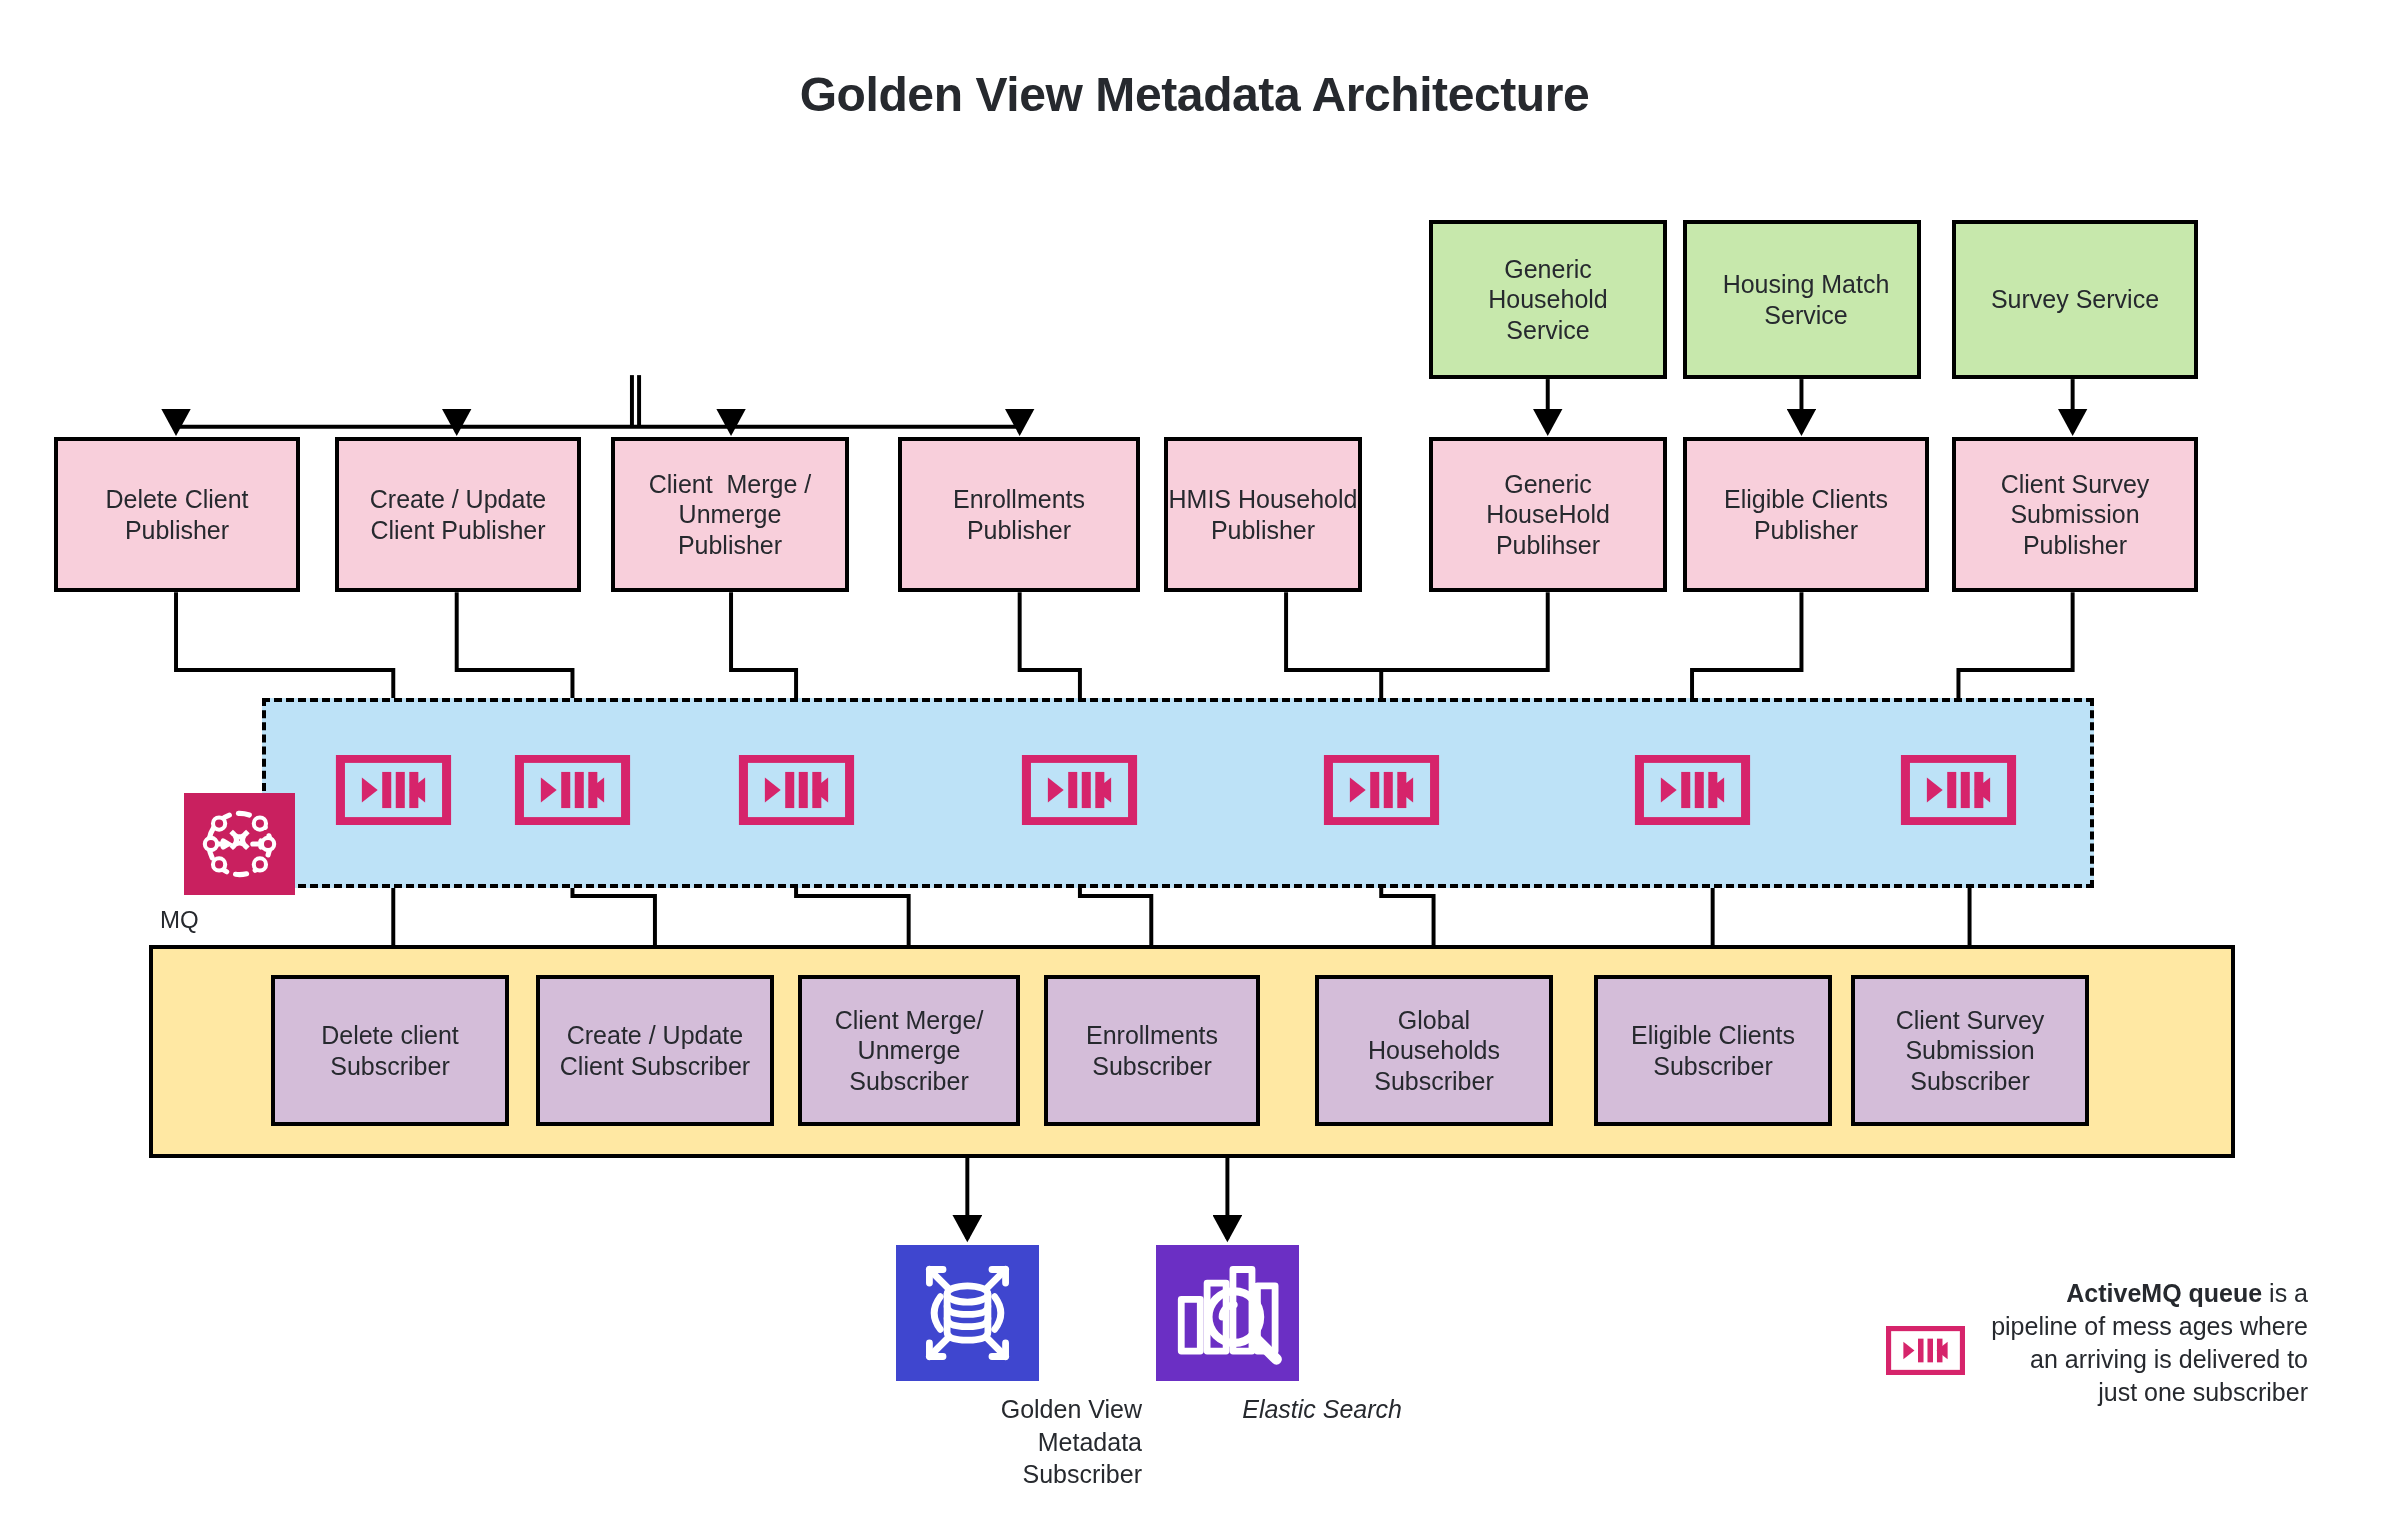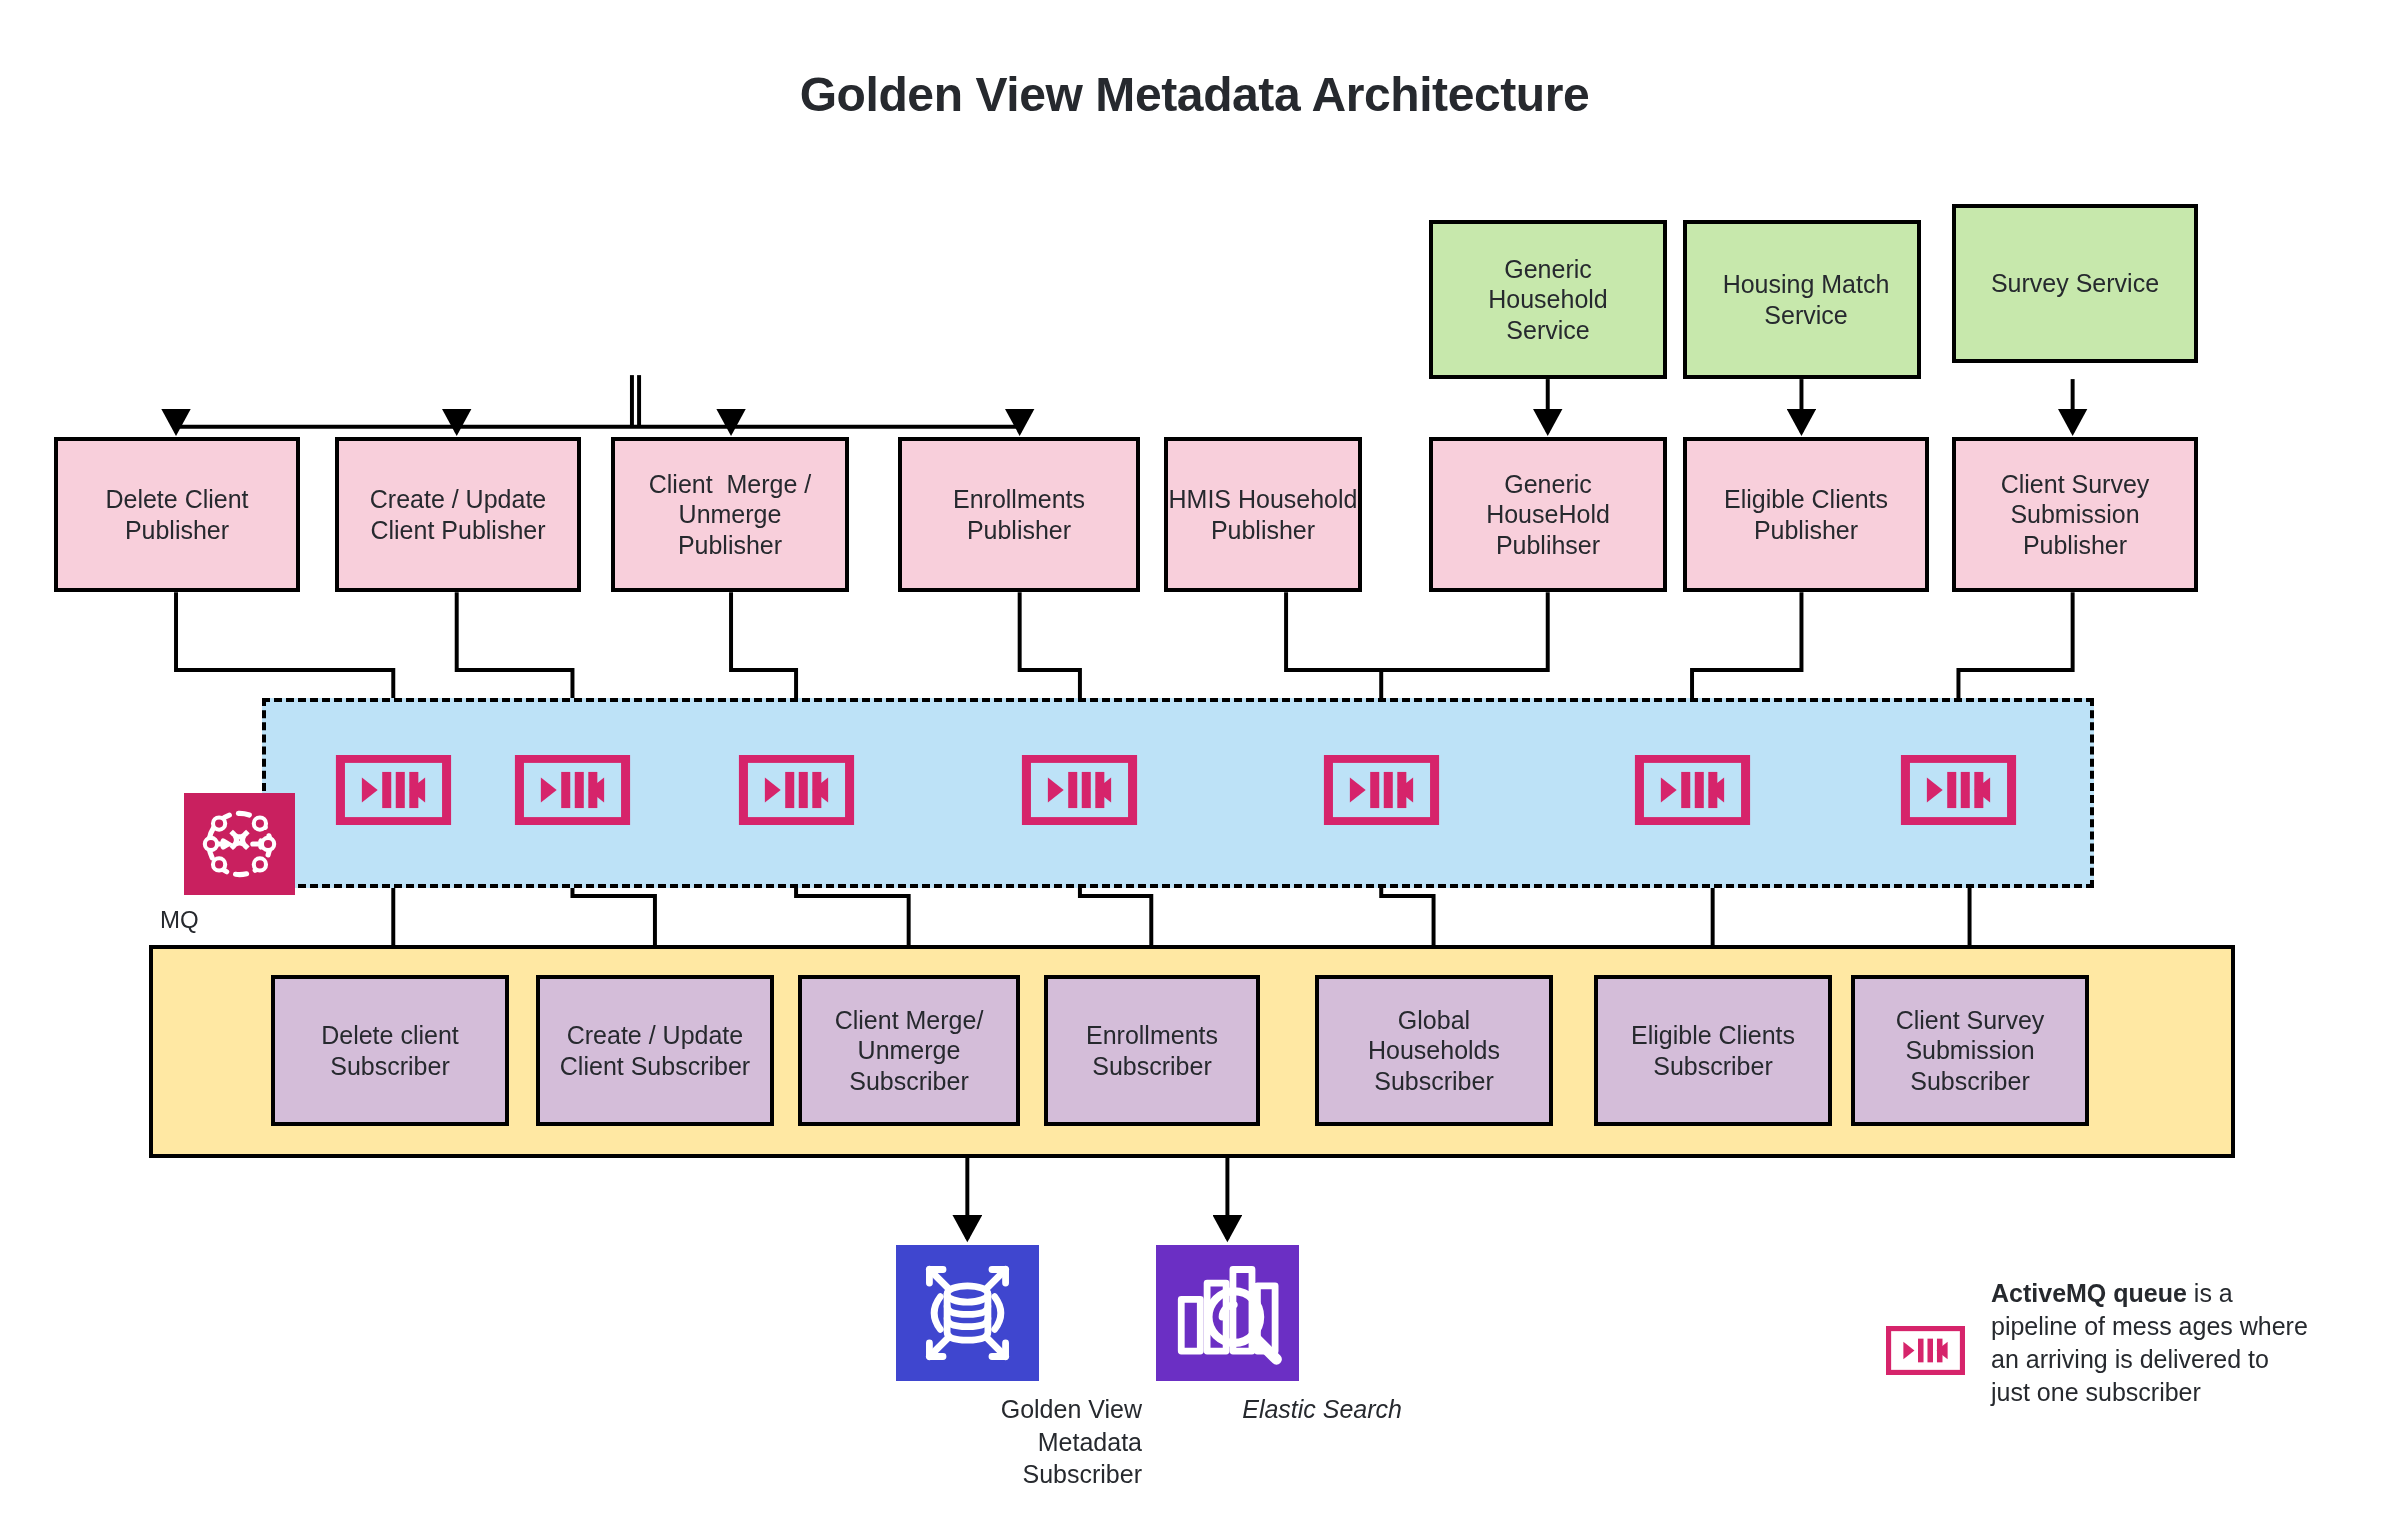--- a/index.html
+++ b/index.html
@@ -25,21 +25,21 @@
 
   .queue{position:absolute;z-index:4;box-sizing:border-box;}
   .mq-tile{position:absolute;z-index:4;background:#c9205f;}
   .mq-label{position:absolute;z-index:4;text-align:left;font-size:24px;}
 
   .store{position:absolute;z-index:4;}
   .store-label{position:absolute;z-index:4;text-align:right;
                font-size:25px;line-height:1.3;}
 
   .legend-icon{position:absolute;z-index:4;}
-  .legend-text{position:absolute;z-index:4;text-align:left;
+  .legend-text{position:absolute;z-index:4;text-align:right;
                font-size:25px;line-height:1.32;}
   .legend-text b{font-weight:bold;}
 </style>
 </head>
 <body>
 
 <div id="stage">
 
   <div class="title" style="top:67px;">Golden View Metadata Architecture</div>
 
@@ -131,21 +131,21 @@
         <span style="display:block">Household</span>
         <span style="display:block">Service</span>
       </div>
     </div>
     <div class="node svc" style="left: 1683px; top: 220px; width: 238px; height: 159px; padding-left: 8px;">
       <div>
         <span style="display:block">Housing&nbsp;Match</span>
         <span style="display:block">Service</span>
       </div>
     </div>
-    <div class="node svc" style="left: 1952px; top: 204px; width: 246px; height: 159px;">
+    <div class="node svc" style="left: 1952px; top: 220px; width: 246px; height: 159px;">
       <div>
         <span style="display:block">Survey&nbsp;Service</span>
       </div>
     </div>
     <div class="node pub" style="left: 54px; top: 437px; width: 246px; height: 155px;">
       <div>
         <span style="display:block">Delete&nbsp;Client</span>
         <span style="display:block">Publisher</span>
       </div>
     </div>

